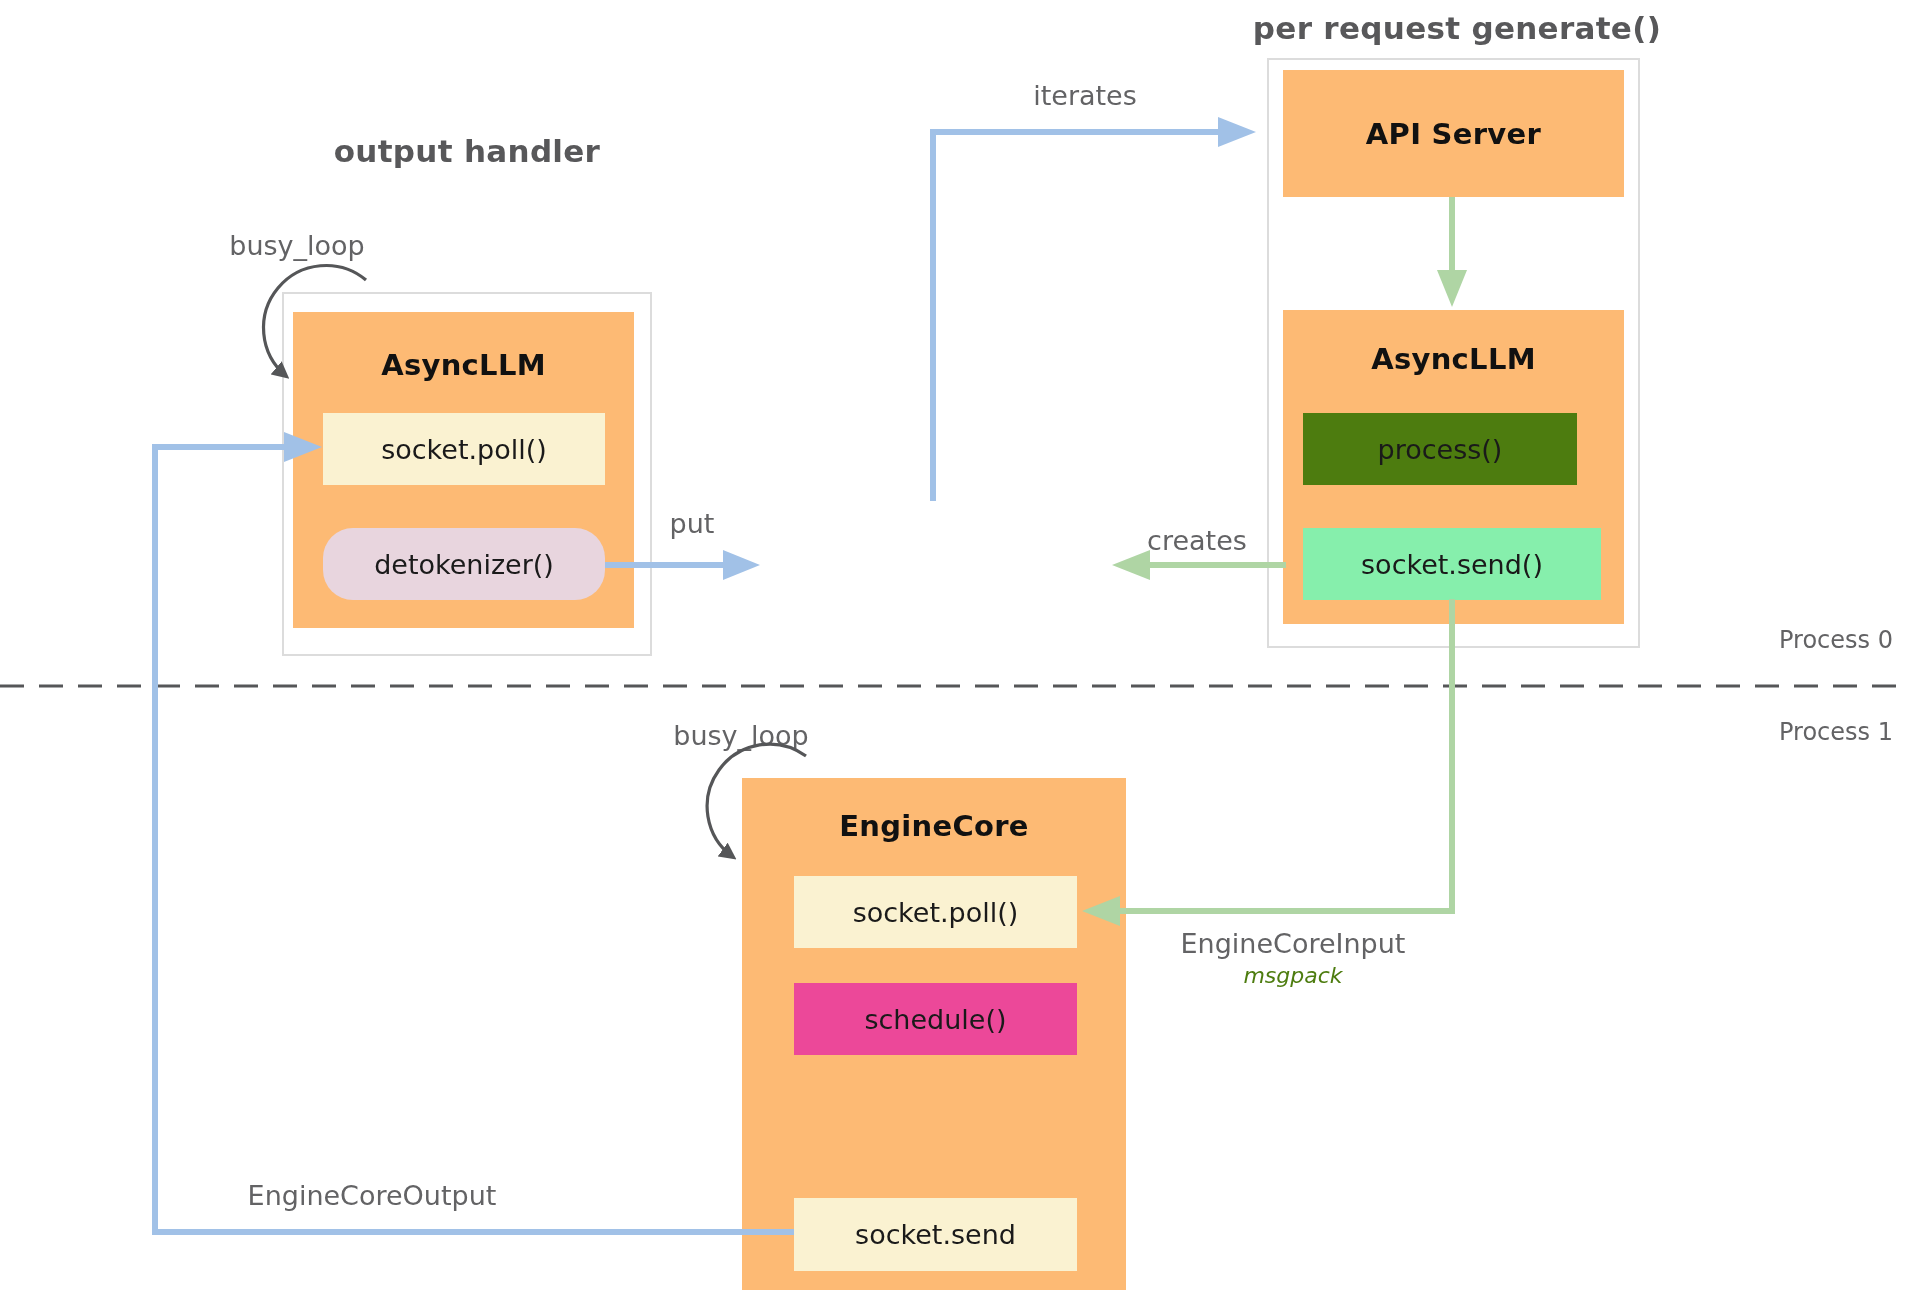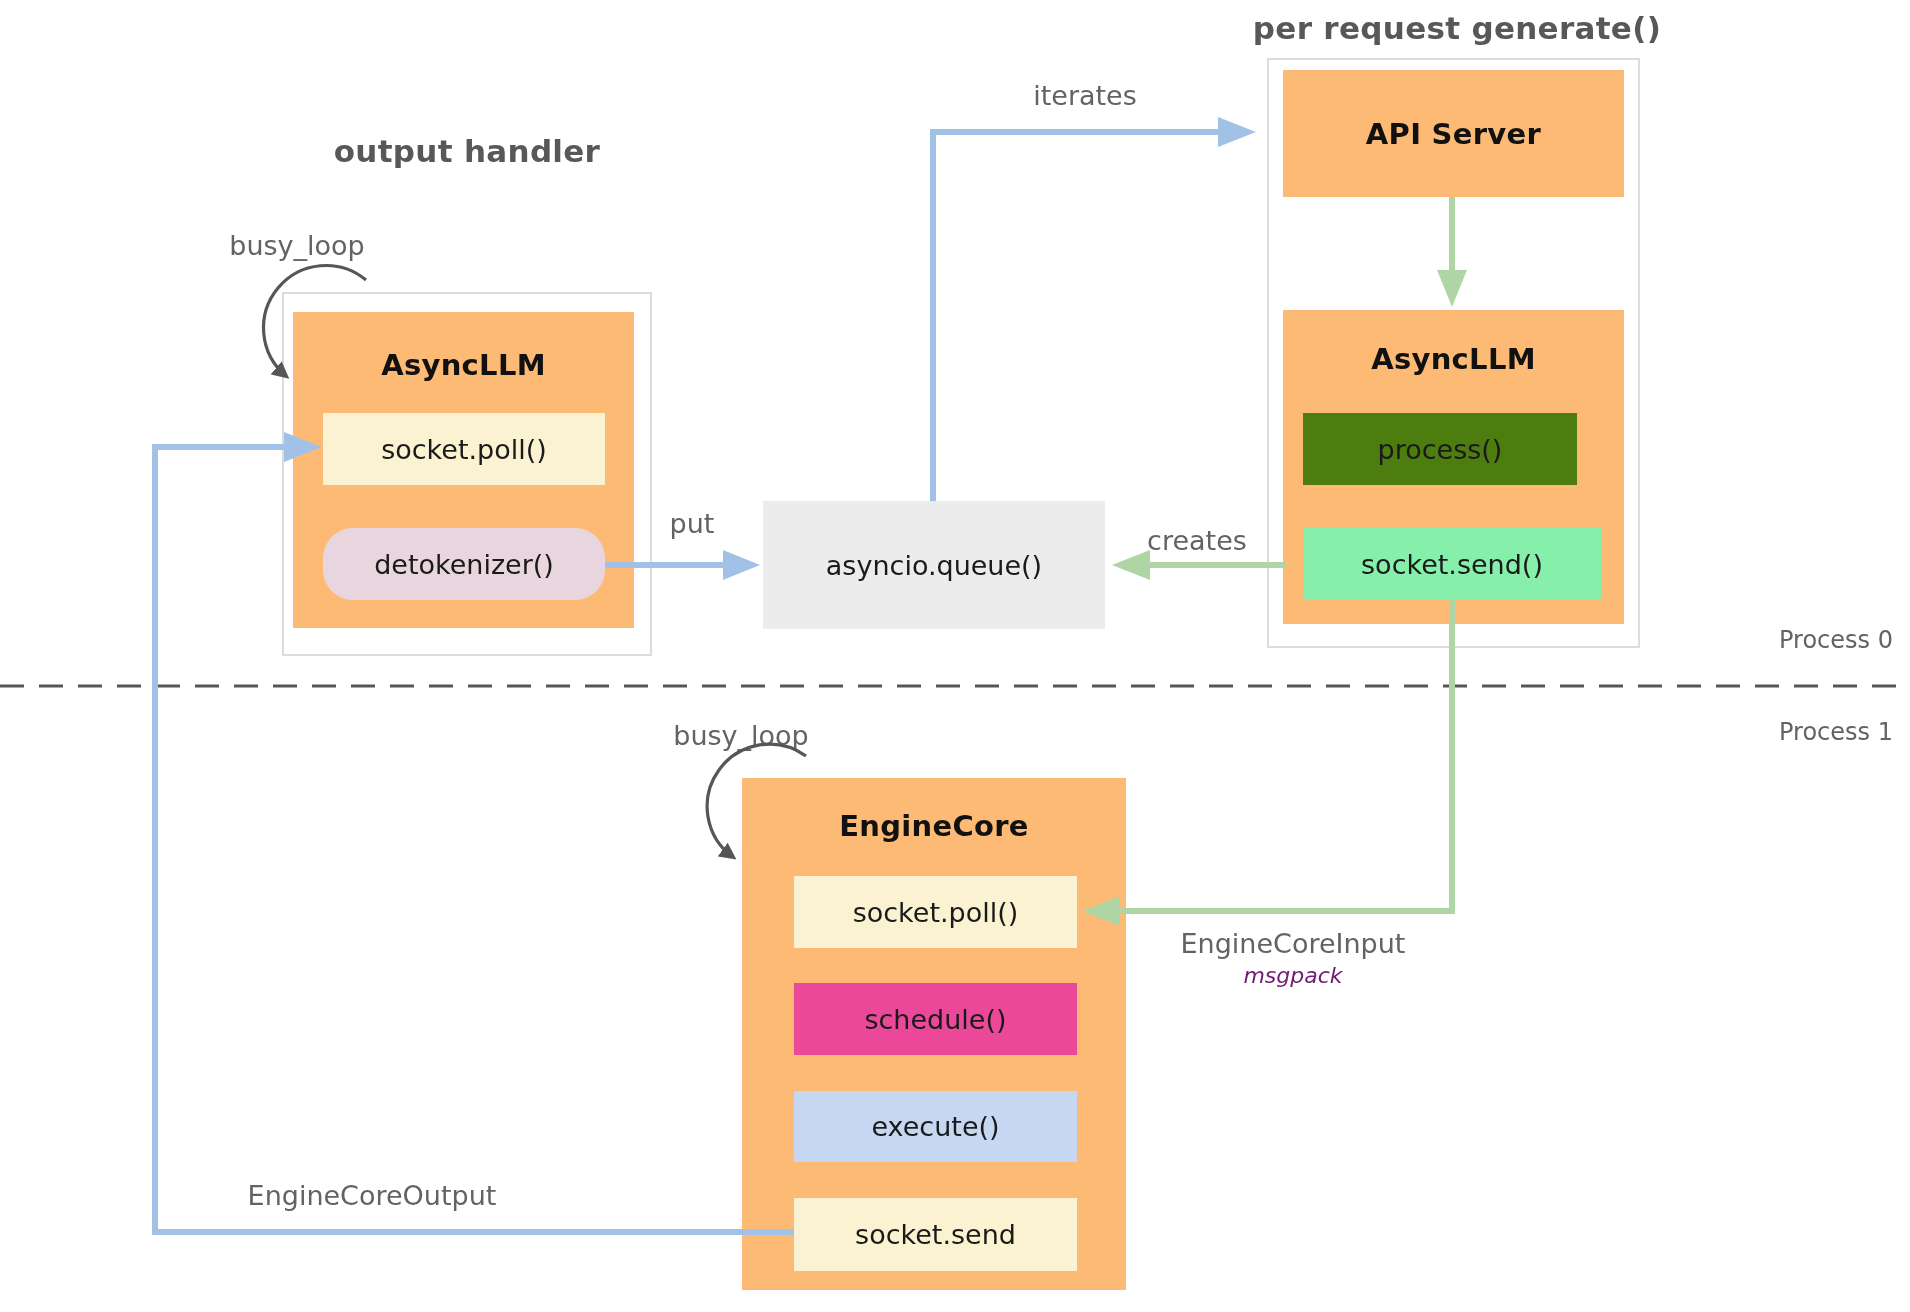--- a/index.html
+++ b/index.html
@@ -81,21 +81,21 @@
     align-items: center;
     justify-content: center;
     font-size: 27px;
     color: #1a1a1a;
     z-index: 2;
   }
   .msgpack {
     position: absolute;
     font-size: 22px;
     font-style: italic;
-    color: #701a75;
+    color: #4d7c0f;
     text-align: center;
   }
   #loop-head path { fill: #555658; }
 </style>
 </head>
 <body>
 
 <div class="canvas">
 
   <svg class="arrows">
@@ -153,35 +153,33 @@
   <div class="process-label" style="left:1695px; top:718px; width:198px;">Process 1</div>
 
   <div class="outer-box" style="left:282px; top:292px; width:370px; height:364px;"></div>
 
   <div class="node-box" style="left:293px; top:312px; width:341px; height:316px;">
     <div class="node-title" style="top:36px;">AsyncLLM</div>
   </div>
   <div class="method" style="left: 323px; top: 413px; width: 282px; height: 72px; background: rgb(250, 242, 209);">socket.poll()</div>
   <div class="method" style="left: 323px; top: 528px; width: 282px; height: 72px; background: rgb(232, 213, 222); border-radius: 30px;">detokenizer()</div>
 
-  <div class="queue-box" style="left:763px; top:501px; width:342px; height:128px;">asyncio.queue()</div>
 
   <div class="outer-box" style="left:1267px; top:58px; width:373px; height:590px;"></div>
 
   <div class="node-box" style="left:1283px; top:70px; width:341px; height:127px; display:flex; align-items:center; justify-content:center;">
     <div style="font-size:29px; font-weight:bold; color:#111111; letter-spacing:0.3px;">API Server</div>
   </div>
 
   <div class="node-box" style="left:1283px; top:310px; width:341px; height:314px;">
     <div class="node-title" style="top:32px;">AsyncLLM</div>
   </div>
   <div class="method" style="left: 1303px; top: 413px; width: 274px; height: 72px; background: #4d7c0f; text-align: center;">process()</div>
   <div class="method" style="left: 1303px; top: 528px; width: 298px; height: 72px; background: #86efac;">socket.send()</div>
 
   <div class="node-box" style="left:742px; top:778px; width:384px; height:512px;">
     <div class="node-title" style="top:31px;">EngineCore</div>
   </div>
   <div class="method" style="left: 794px; top: 876px; width: 283px; height: 72px; background: rgb(250, 242, 209);">socket.poll()</div>
   <div class="method" style="left: 794px; top: 983px; width: 283px; height: 72px; background: #ec4899;">schedule()</div>
-  <div class="method" style="left: 794px; top: 1091px; width: 283px; height: 71px; background: rgb(198, 215, 242);">execute()</div>
   <div class="method" style="left: 794px; top: 1198px; width: 283px; height: 73px; background: rgb(250, 242, 209);">socket.send</div>
 
 </div>
 
 </body></html>

